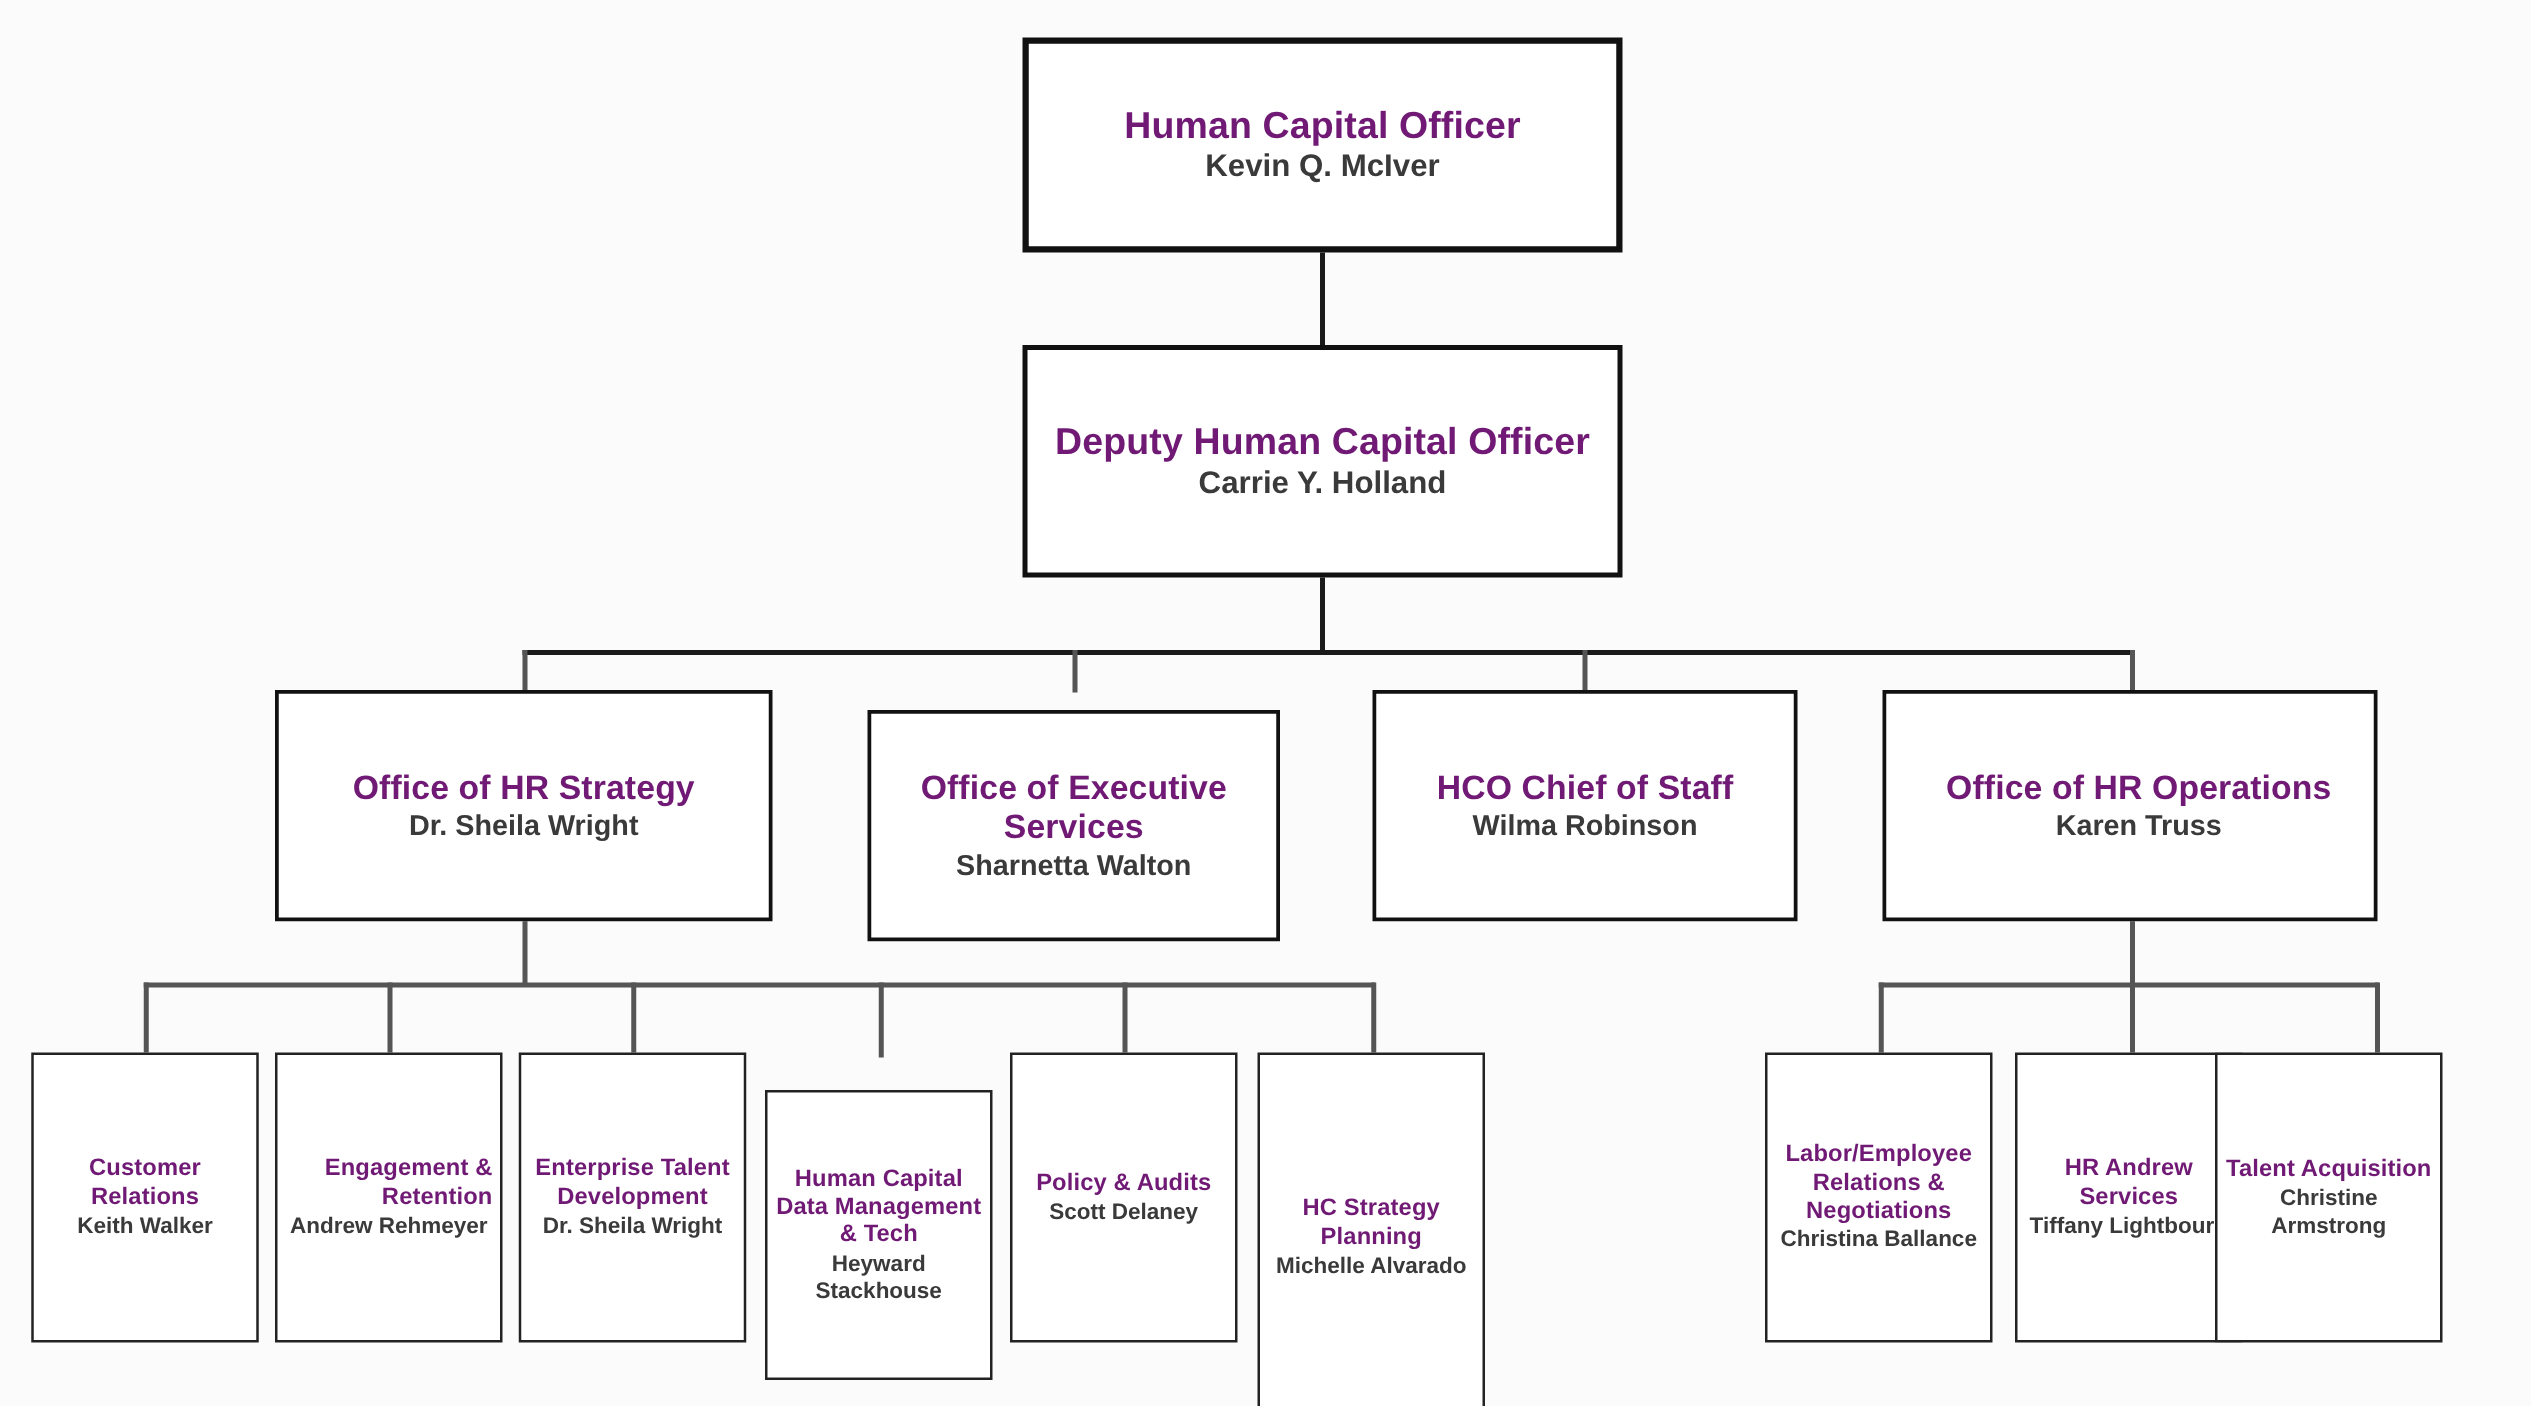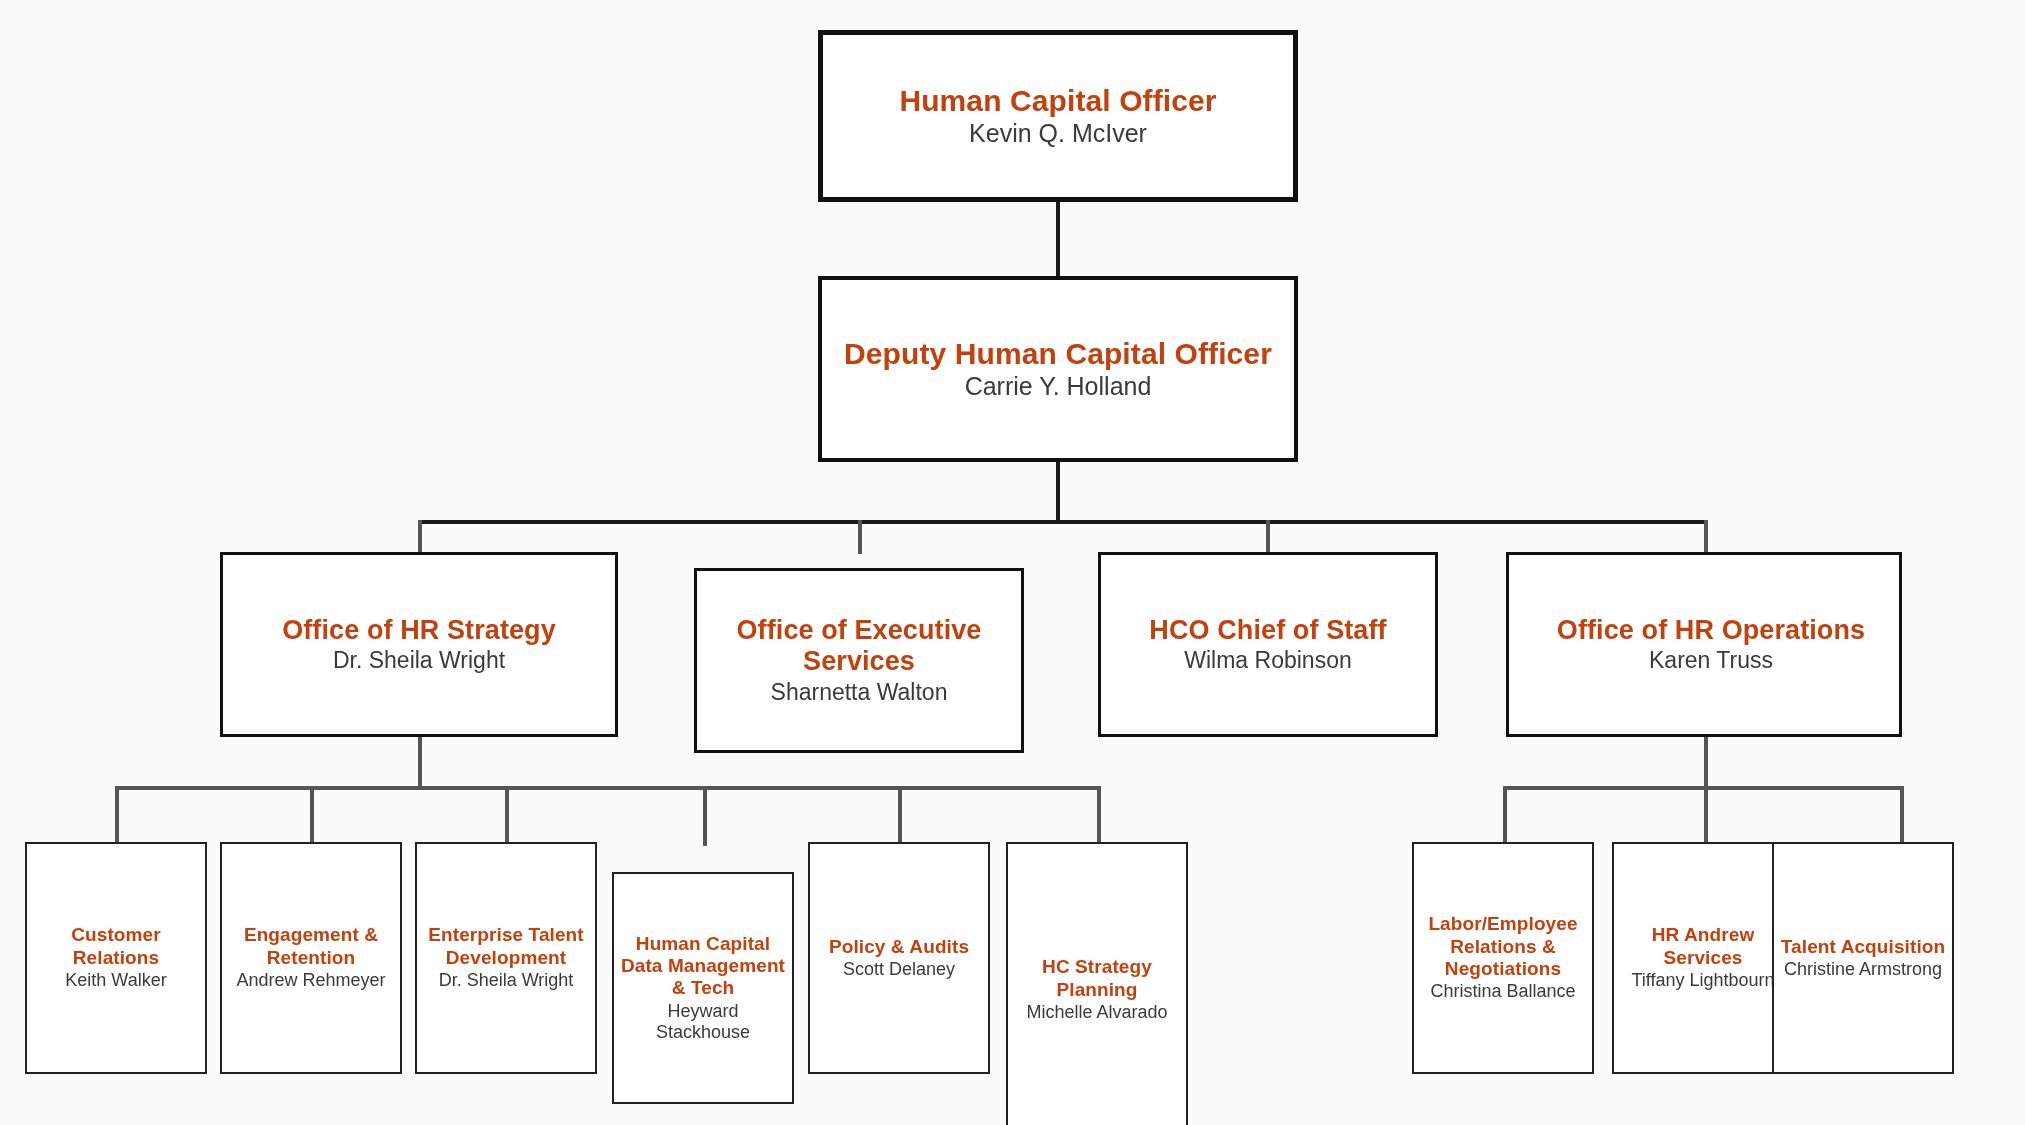--- a/index.html
+++ b/index.html
@@ -38,28 +38,29 @@
     text-align: center;
     padding: 4px 6px;
   }
   .node.level-1 { border-width: 5px; }
   .node.level-2 { border-width: 4px; }
   .node.level-3 { border-width: 3px; }
   .node.level-4 { border-width: 2px; border-color: #222222; }
 
   .node-title {
     font-weight: bold;
-    color: #c2410c;
+    color: #701a75;
     line-height: 1.18;
     letter-spacing: 0.1px;
   }
   .node-person {
     color: #3a3a3a;
     line-height: 1.18;
     margin-top: 1px;
+    font-weight: bold;
   }
 
   .level-1 .node-title { font-size: 30px; }
   .level-1 .node-person { font-size: 25px; }
 
   .level-2 .node-title { font-size: 30px; }
   .level-2 .node-person { font-size: 25px; }
 
   .level-3 .node-title { font-size: 27px; }
   .level-3 .node-person { font-size: 23px; }
@@ -124,21 +125,21 @@
   <div class="node level-3" style="left:1506px; top:552px; width:396px; height:185px;padding-left:20px;">
     <div class="node-title">Office of HR Operations</div>
     <div class="node-person">Karen Truss</div>
   </div>
 
   <div class="node level-4" style="left:25px; top:842px; width:182px; height:232px;">
     <div class="node-title">Customer Relations</div>
     <div class="node-person">Keith Walker</div>
   </div>
 
-  <div class="node level-4" style="left:220px; top:842px; width:182px; height:232px;">
+  <div class="node level-4" style="left:220px; top:842px; width:182px; height:232px;text-align:right;">
     <div class="node-title">Engagement &amp; Retention</div>
     <div class="node-person">Andrew Rehmeyer</div>
   </div>
 
   <div class="node level-4" style="left:415px; top:842px; width:182px; height:232px;">
     <div class="node-title">Enterprise Talent Development</div>
     <div class="node-person">Dr. Sheila Wright</div>
   </div>
 
   <div class="node level-4" style="left:612px; top:872px; width:182px; height:232px;">

